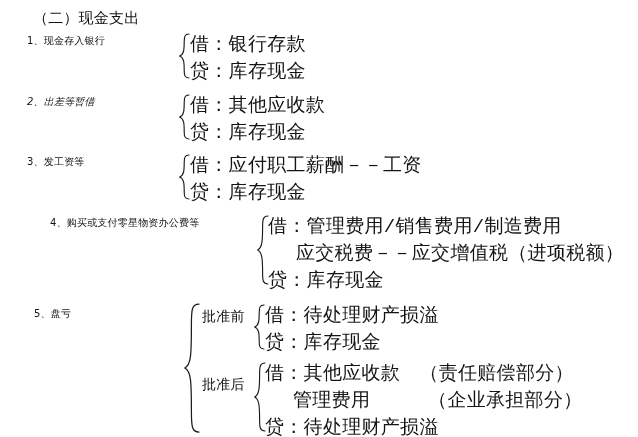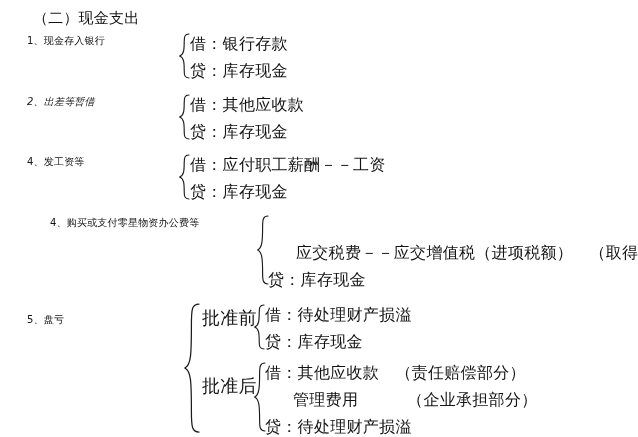--- a/index.html
+++ b/index.html
@@ -32,25 +32,26 @@
   }
   .hdr {
     font-size: 15px;
     letter-spacing: 0.2px;
   }
   .item-label {
     font-size: 10px;
     letter-spacing: 0.2px;
   }
   .entry {
-    font-size: 16px;
+    font-size: 19px;
     letter-spacing: 0.3px;
+    font-family: Liberation Mono, monospace;
   }
   .branch-label {
-    font-size: 18px;
+    font-size: 14px;
     letter-spacing: 0.2px;
   }
 
   
   .brace {
     position: absolute;
     overflow: visible;
   }
   .brace path {
     fill: none;
@@ -82,39 +83,40 @@
 
   <div class="t item-label" style="left:27px; top:97px;font-style:italic;">2、出差等暂借</div>
 
   <svg class="brace" style="left:178px; top:94px;" width="13" height="46" viewBox="0 0 13 46">
     <path d="M11 1 C6.5 1 6.2 4 6.2 9 C6.2 16 6 21.5 1.6 23 C6 24.5 6.2 30 6.2 37 C6.2 42 6.5 45 11 45"></path>
   </svg>
 
   <div class="t entry" style="left:190px; top:97px;">借：其他应收款</div>
   <div class="t entry" style="left:190px; top:124px;">贷：库存现金</div>
 
-  <div class="t item-label" style="left:27px; top:157px;">4、发工资等</div>
+  <div class="t item-label" style="left:27px; top:157px;">3、发工资等</div>
 
   <svg class="brace" style="left:178px; top:154px;" width="13" height="46" viewBox="0 0 13 46">
     <path d="M11 1 C6.5 1 6.2 4 6.2 9 C6.2 16 6 21.5 1.6 23 C6 24.5 6.2 30 6.2 37 C6.2 42 6.5 45 11 45"></path>
   </svg>
 
   <div class="t entry" style="left:190px; top:157px;">借：应付职工薪酬－－工资</div>
   <div class="t entry" style="left:190px; top:184px;">贷：库存现金</div>
 
   <div class="t item-label" style="left:27px; top:218px;margin-left:23px;">4、购买或支付零星物资办公费等</div>
 
   <svg class="brace" style="left:256px; top:215px;" width="14" height="70" viewBox="0 0 14 70">
     <path d="M12 1 C7 1 6.6 4.5 6.6 12 C6.6 25 6.3 33 1.6 35 C6.3 37 6.6 45 6.6 58 C6.6 65.5 7 69 12 69"></path>
   </svg>
 
+  <div class="t entry" style="left:268px; top:218px;">借：管理费用/销售费用/制造费用</div>
   <div class="t entry" style="left:296px; top:245px;">应交税费－－应交增值税（进项税额）　（取得专票）</div>
   <div class="t entry" style="left:268px; top:272px;">贷：库存现金</div>
 
-  <div class="t item-label" style="left:27px; top:309px;margin-top:6px;">5、盘亏</div>
+  <div class="t item-label" style="left:34px; top:309px;">5、盘亏</div>
 
   <svg class="brace big" style="left:183px; top:303px;" width="18" height="130" viewBox="0 0 18 130">
     <path d="M16 1 C9 1 8.4 6 8.4 22 C8.4 52 8 62 1.8 65 C8 68 8.4 78 8.4 108 C8.4 124 9 129 16 129"></path>
   </svg>
 
   <div class="t branch-label" style="left:202px; top:309px;">批准前</div>
 
   <svg class="brace" style="left:253px; top:304px;" width="13" height="46" viewBox="0 0 13 46">
     <path d="M11 1 C6.5 1 6.2 4 6.2 9 C6.2 16 6 21.5 1.6 23 C6 24.5 6.2 30 6.2 37 C6.2 42 6.5 45 11 45"></path>
   </svg>

